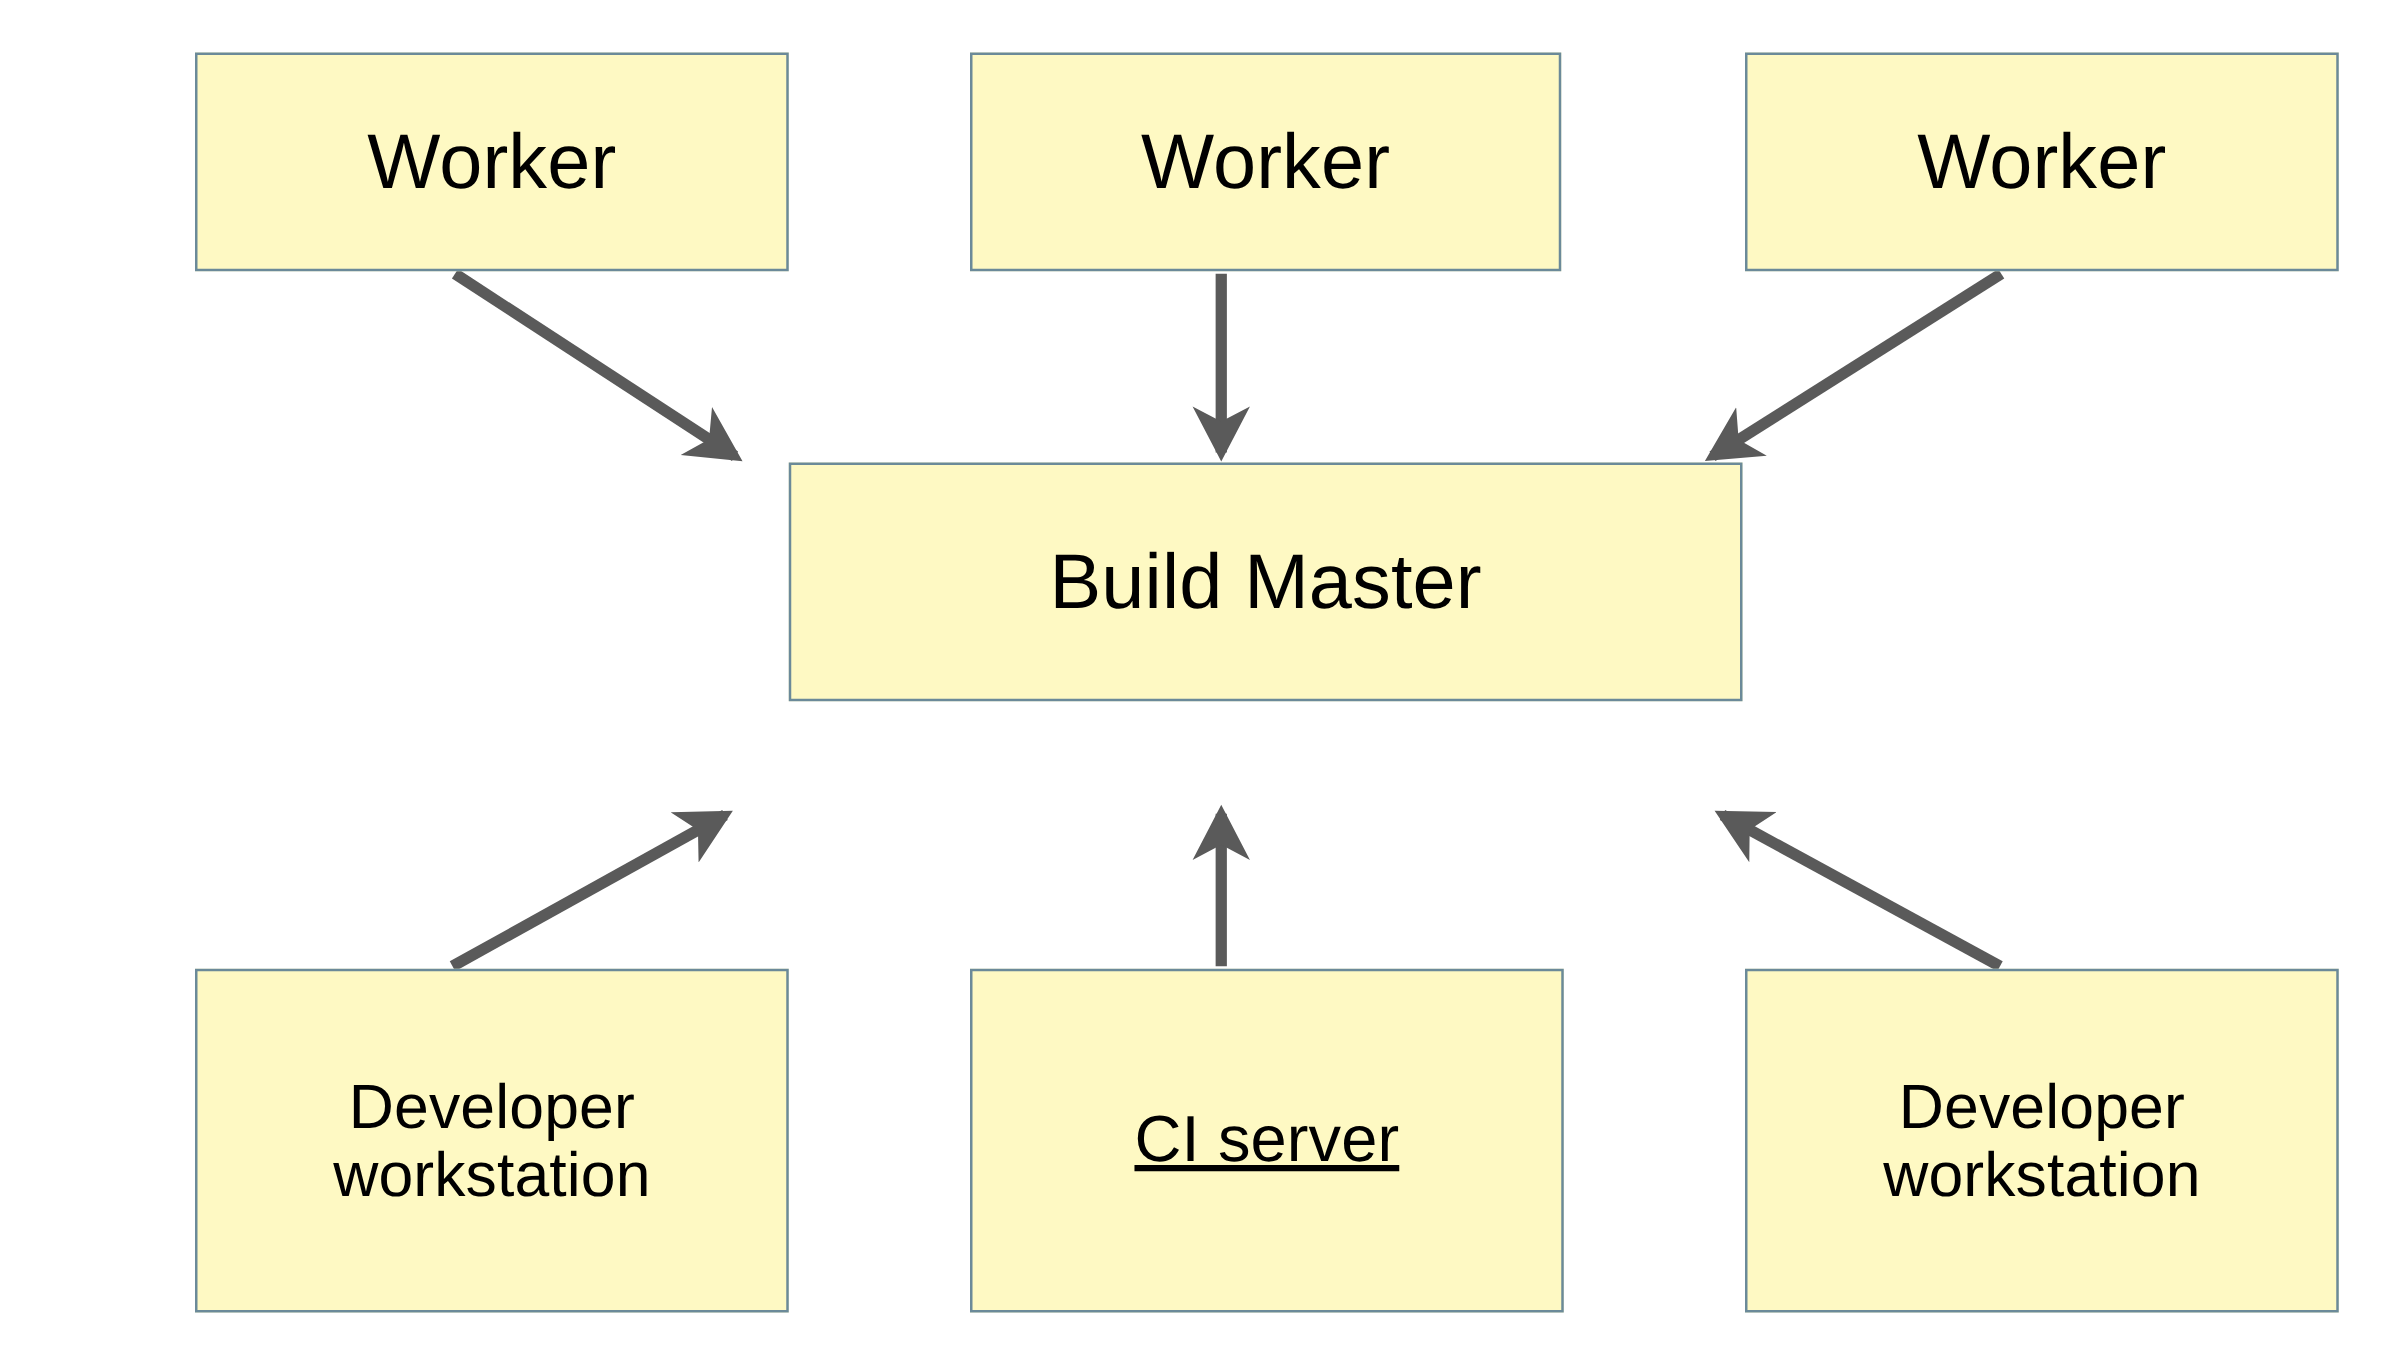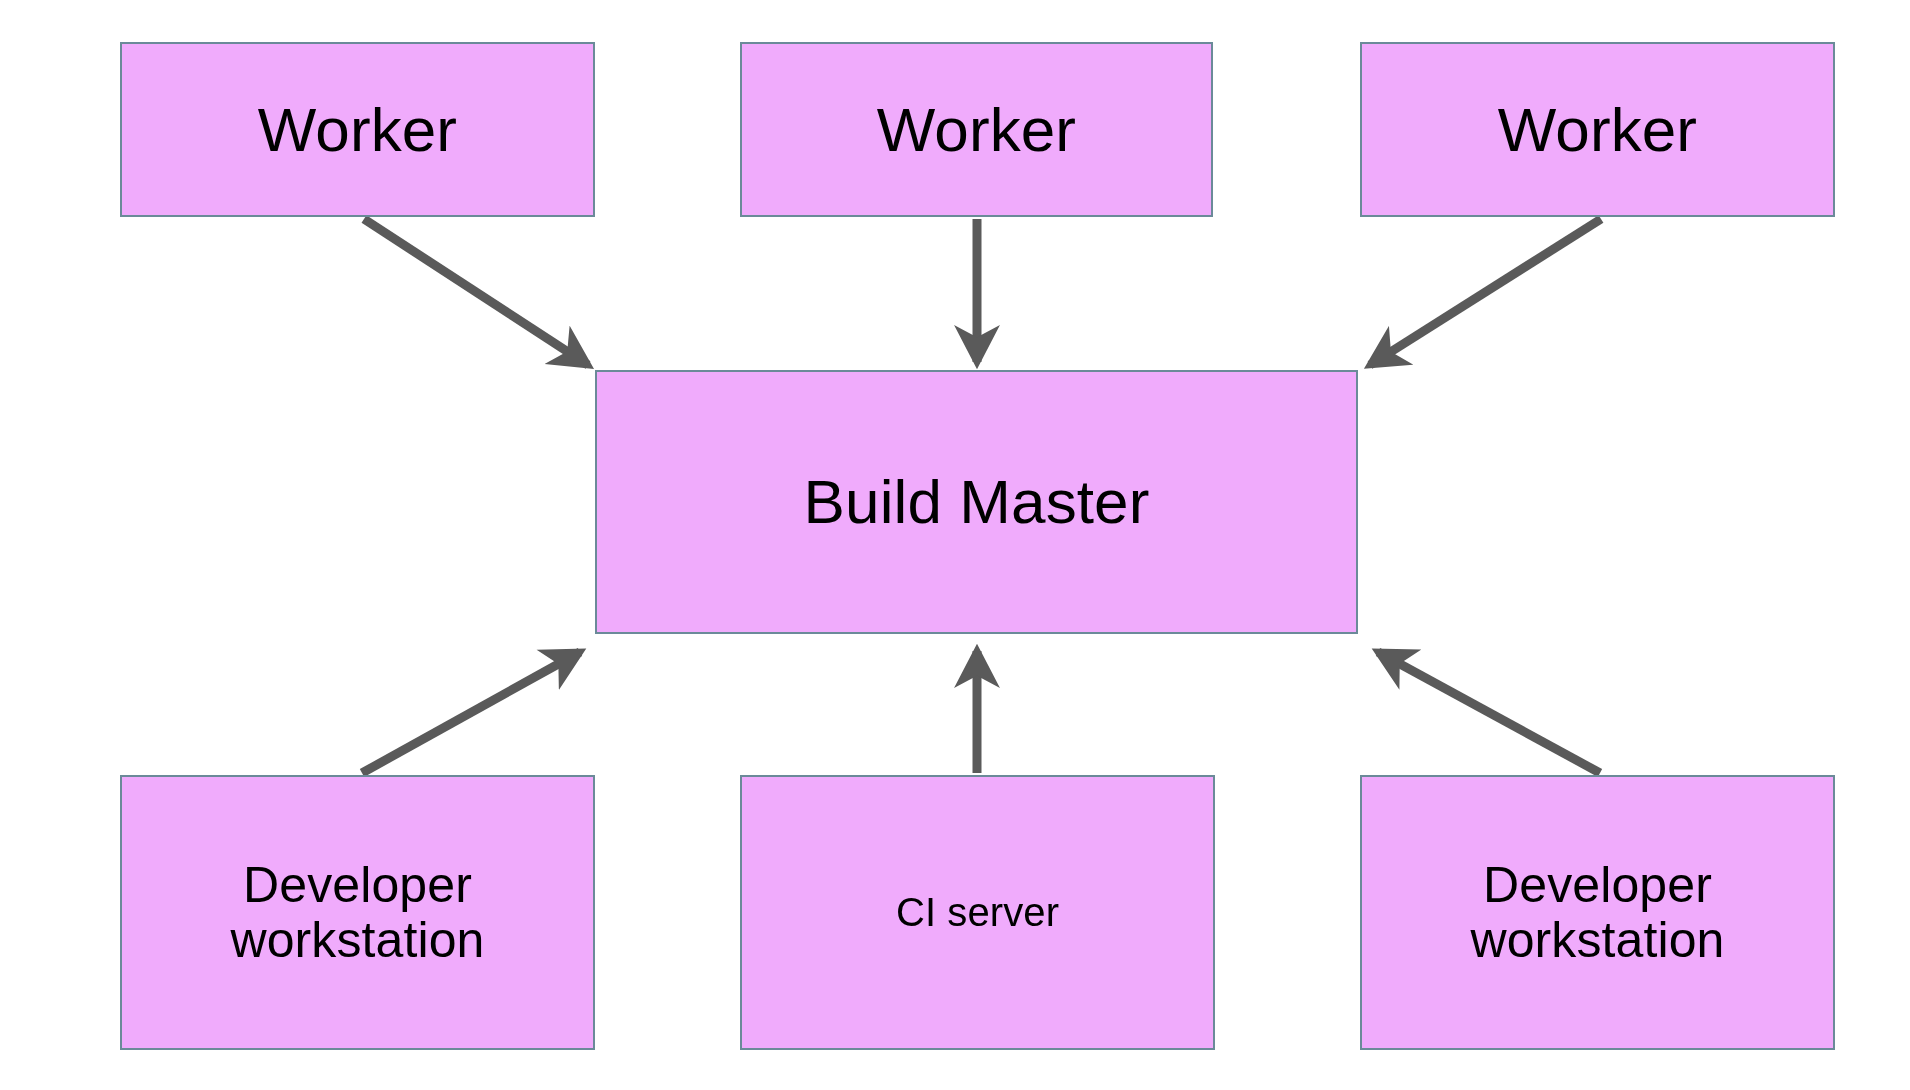--- a/index.html
+++ b/index.html
@@ -23,47 +23,48 @@
     position: absolute;
     left: 0;
     top: 0;
     width: 1910px;
     height: 1090px;
     pointer-events: none;
   }
   .node {
     position: absolute;
     box-sizing: border-box;
-    background: #f0abfc;
+    background: #fef9c3;
     border: 2px solid #6b8a99;
     display: flex;
     align-items: center;
     justify-content: center;
     z-index: 2;
+    margin-left: 36px;
   }
   .node-label {
     color: #000000;
     font-weight: 400;
     text-align: center;
     line-height: 1.12;
     letter-spacing: 0.1px;
     white-space: pre-line;
     padding: 0 10px;
   }
   
   #node-worker-1   { left: 120px;  top: 42px;  width: 475px; height: 175px; }
   #node-worker-2   { left: 740px;  top: 42px;  width: 473px; height: 175px; }
   #node-worker-3   { left: 1360px; top: 42px;  width: 475px; height: 175px; }
-  #node-build-master { left: 595px; top: 370px; width: 763px; height: 264px; }
+  #node-build-master { left: 595px; top: 370px; width: 763px; height: 191px; }
   #node-dev-ws-left  { left: 120px; top: 775px; width: 475px; height: 275px; }
   #node-ci-server    { left: 740px; top: 775px; width: 475px; height: 275px; }
   #node-dev-ws-right { left: 1360px; top: 775px; width: 475px; height: 275px; }
 
   .label-lg { font-size: 62px; }
-  .label-md { font-size: 40px; }
+  .label-md { font-size: 52px; text-decoration: underline; }
   .label-two-line { font-size: 50px; line-height: 1.1; }
 </style>
 </head>
 <body>
 
 <div id="diagram-canvas">
 
   <svg id="edge-layer" viewBox="0 0 1910 1090" width="1910" height="1090" aria-hidden="true">
     <defs>
       <marker id="arrowhead" markerWidth="5.2" markerHeight="5.2" refX="4.1" refY="2.6" orient="auto" markerUnits="strokeWidth">

